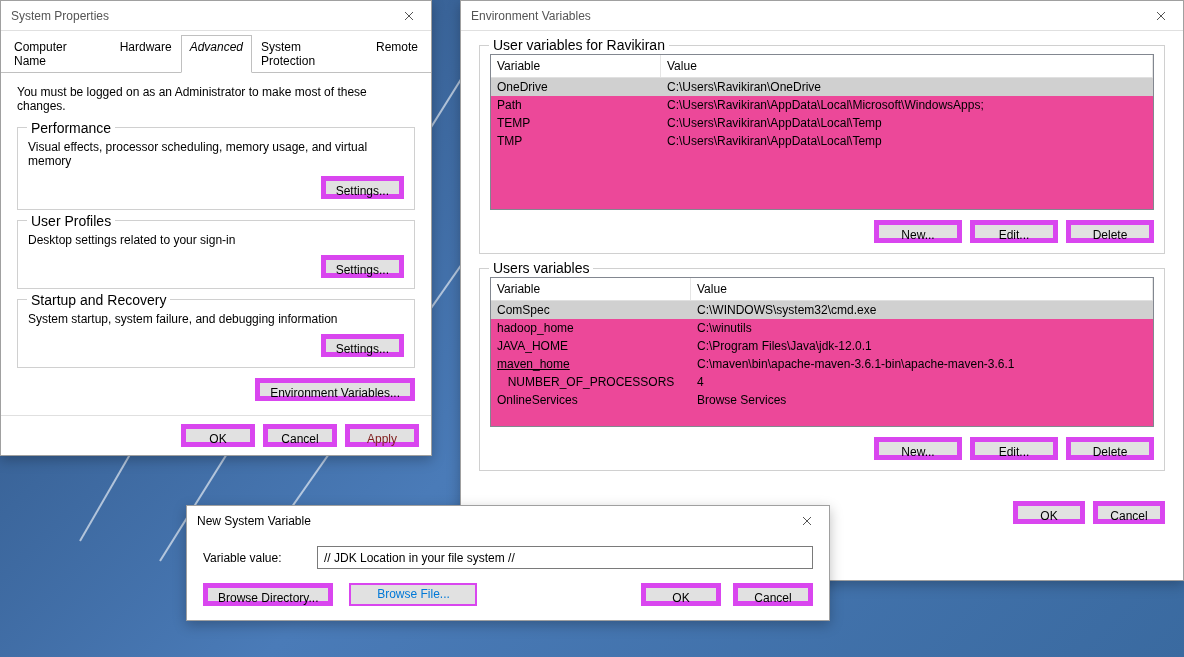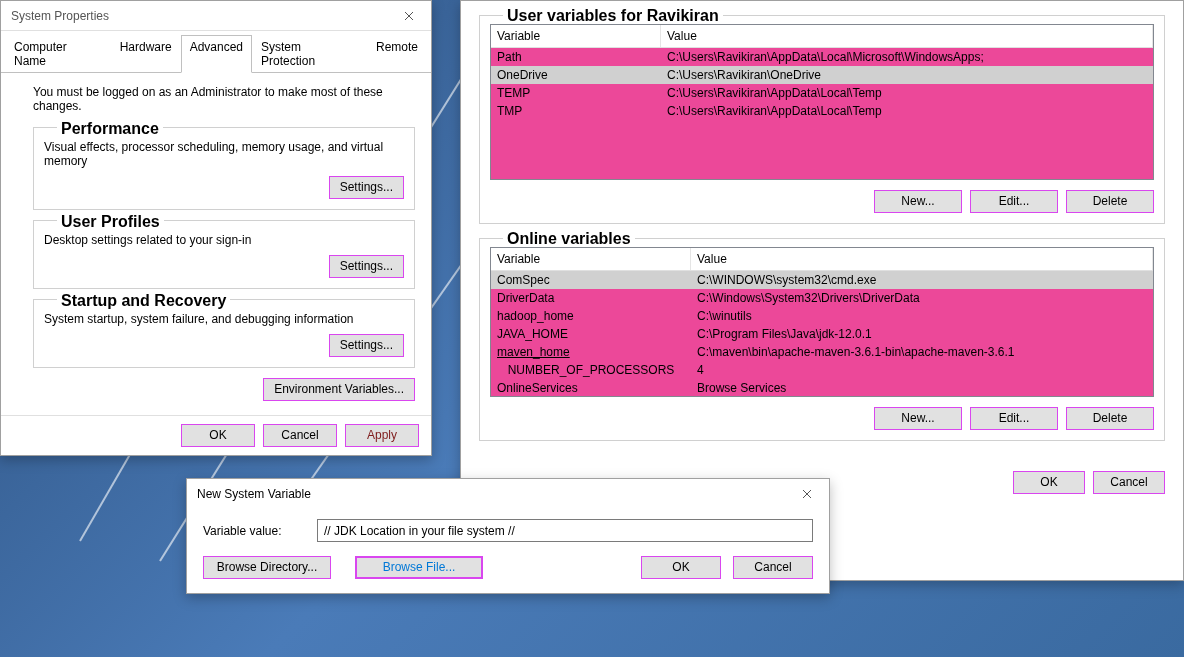--- a/index.html
+++ b/index.html
@@ -15,56 +15,56 @@
   .d8 { top: 0px; left: 1060px; transform: rotate(68deg); }
 
   .win { position: absolute; background: #fff; border: 1px solid #a0a0a0; box-shadow: 0 4px 12px rgba(0,0,0,0.25); }
   .titlebar { height: 30px; display: flex; align-items: center; justify-content: space-between; padding-left: 10px; background: #fff; border-bottom: 1px solid #e0e0e0; }
   .titlebar-text { color: #555; font-size: 12px; }
   .titlebar-close { width: 44px; height: 30px; display: flex; align-items: center; justify-content: center; color: #555; cursor: default; }
 
   .sysprop { left: 0; top: 0; width: 432px; }
   .tabs { display: flex; border-bottom: 1px solid #c0c0c0; padding: 4px 4px 0 4px; }
   .tab { padding: 4px 8px; border: 1px solid transparent; margin-bottom: -1px; cursor: default; }
-  .tab.active { border: 1px solid #c0c0c0; border-bottom: 1px solid #fff; background: #fff; }
-  .tabcontent { padding: 12px 16px 14px 32px; }
+  .tab.active { border: 1px solid #c0c0c0; border-bottom: 1px solid #fff; background: #fff; font-style: italic; }
+  .tabcontent { padding: 12px 16px 14px 16px; }
   .note { font-size: 12px; margin-bottom: 14px; }
   .fieldset { border: 1px solid #d0d0d0; padding: 8px 10px 10px 10px; margin-bottom: 10px; position: relative; }
-  .legend { position: absolute; top: -8px; left: 23px; background: #fff; padding: 0 4px; font-size: 16px; font-weight: bold; }
+  .legend { position: absolute; top: -8px; left: 9px; background: #fff; padding: 0 4px; font-size: 14px; }
   .fdesc { font-size: 12px; margin-top: 4px; margin-bottom: 8px; }
   .btnrow-right { display: flex; justify-content: flex-end; }
-  .btn { min-width: 74px; height: 23px; border: 1px solid #d946ef; background: #e1e1e1; text-align: center; line-height: 21px; padding: 0 10px; cursor: default; font-size: 12px; }
+  .btn { min-width: 74px; height: 23px; border: 5px solid #d946ef; background: #e1e1e1; text-align: center; line-height: 21px; padding: 0 10px; cursor: default; font-size: 12px; }
   .btn.disabled { color: #7f1d1d; }
   .dlgbtns { display: flex; justify-content: flex-end; gap: 8px; padding: 8px 12px; border-top: 1px solid #e0e0e0; }
 
   .envvar { left: 460px; top: 0; width: 724px; height: 581px; }
   .env-body { padding: 14px 18px 10px 18px; }
   .group { border: 1px solid #d0d0d0; padding: 8px 10px 10px 10px; position: relative; margin-bottom: 14px; }
   .group .legend { top: -9px; }
   .listbox { border: 1px solid #828790; height: 156px; overflow-y: auto; background: #ec4899; position: relative; }
   .lhdr { display: flex; background: #fff; border-bottom: 1px solid #e0e0e0; position: sticky; top: 0; }
   .lhdr > div { padding: 4px 6px; font-size: 12px; border-right: 1px solid #e5e5e5; }
   .lrow { display: flex; }
   .lrow > div { padding: 2px 6px; font-size: 12px; white-space: nowrap; overflow: hidden; }
   .lrow.sel { background: #d0d0d0; }
   .col-var { width: 170px; flex-shrink:0; }
   .col-val { flex: 1; }
   .group-btns { display: flex; justify-content: flex-end; gap: 8px; margin-top: 10px; }
   .group-btns .btn { min-width: 88px; }
   .env-footer { display: flex; justify-content: flex-end; gap: 8px; padding: 6px 18px 12px 18px; }
   .env-footer .btn { min-width: 72px; }
 
-  .newvar { left: 186px; top: 478px; width: 644px; background:#fff; }
+  .newvar { left: 186px; top: 505px; width: 644px; background:#fff; }
   .newvar .titlebar { border-bottom: none; }
   .nv-body { padding: 10px 16px 14px 16px; }
   .formrow { display: flex; align-items: center; margin-bottom: 14px; }
   .formlabel { width: 114px; font-size: 12px; }
   .forminput { flex: 1; height: 23px; border: 1px solid #7a7a7a; padding: 0 6px; font-size: 12px; }
   .nv-btns { display:flex; justify-content: space-between; }
-  .nv-btns-left { display:flex; gap:24px; }
+  .nv-btns-left { display:flex; gap:16px; }
   .nv-btns-right { display:flex; gap:12px; }
   .nv-btns .btn { min-width: 80px; }
   .btn.focus { border: 2px solid #d946ef; line-height:19px; min-width: 128px; color:#0078d7; }
   .btn.wide { min-width: 128px; }
 
   svg.x { width:10px; height:10px; }
 </style>
 </head>
 <body>
 
@@ -121,65 +121,69 @@
       </div>
   </div>
   <div class="dlgbtns">
     <div class="btn">OK</div>
     <div class="btn">Cancel</div>
     <div class="btn disabled">Apply</div>
   </div>
 </div>
 
 <div class="win envvar">
+  <div class="titlebar">
+    <span class="titlebar-text">Environment Variables</span>
+    <div class="titlebar-close">
+      <svg class="x" viewBox="0 0 10 10">
+          <path d="M1 1 L9 9 M9 1 L1 9" stroke="currentColor" stroke-width="1"></path>
+        </svg>
+    </div>
+  </div>
   <div class="env-body">
     <div class="group">
       <div class="legend">User variables for Ravikiran</div>
       <div class="listbox">
         <div class="lhdr">
           <div class="col-var">Variable</div>
           <div class="col-val">Value</div>
         </div>
-        <div class="lrow">
-            <div class="col-var">Path</div>
-            <div class="col-val">C:\Users\Ravikiran\AppData\Local\Microsoft\WindowsApps;</div>
-          </div>
         <div class="lrow sel">
             <div class="col-var">OneDrive</div>
             <div class="col-val">C:\Users\Ravikiran\OneDrive</div>
+          </div>
+        <div class="lrow">
+            <div class="col-var">Path</div>
+            <div class="col-val">C:\Users\Ravikiran\AppData\Local\Microsoft\WindowsApps;</div>
           </div>
         <div class="lrow">
             <div class="col-var">TEMP</div>
             <div class="col-val">C:\Users\Ravikiran\AppData\Local\Temp</div>
           </div>
         <div class="lrow">
             <div class="col-var">TMP</div>
             <div class="col-val">C:\Users\Ravikiran\AppData\Local\Temp</div>
           </div>
       </div>
       <div class="group-btns">
         <div class="btn">New...</div>
         <div class="btn">Edit...</div>
         <div class="btn">Delete</div>
       </div>
     </div>
     <div class="group">
-      <div class="legend">Online variables</div>
+      <div class="legend">Users variables</div>
       <div class="listbox" style="height:150px;">
         <div class="lhdr">
           <div class="col-var" style="width:200px;">Variable</div>
           <div class="col-val">Value</div>
         </div>
         <div class="lrow sel">
             <div class="col-var" style="width:200px;">ComSpec</div>
             <div class="col-val">C:\WINDOWS\system32\cmd.exe</div>
-          </div>
-        <div class="lrow">
-            <div class="col-var" style="width:200px;">DriverData</div>
-            <div class="col-val">C:\Windows\System32\Drivers\DriverData</div>
           </div>
         <div class="lrow">
             <div class="col-var" style="width:200px;">hadoop_home</div>
             <div class="col-val">C:\winutils</div>
           </div>
         <div class="lrow">
             <div class="col-var" style="width:200px;">JAVA_HOME</div>
             <div class="col-val">C:\Program Files\Java\jdk-12.0.1</div>
           </div>
         <div class="lrow">

